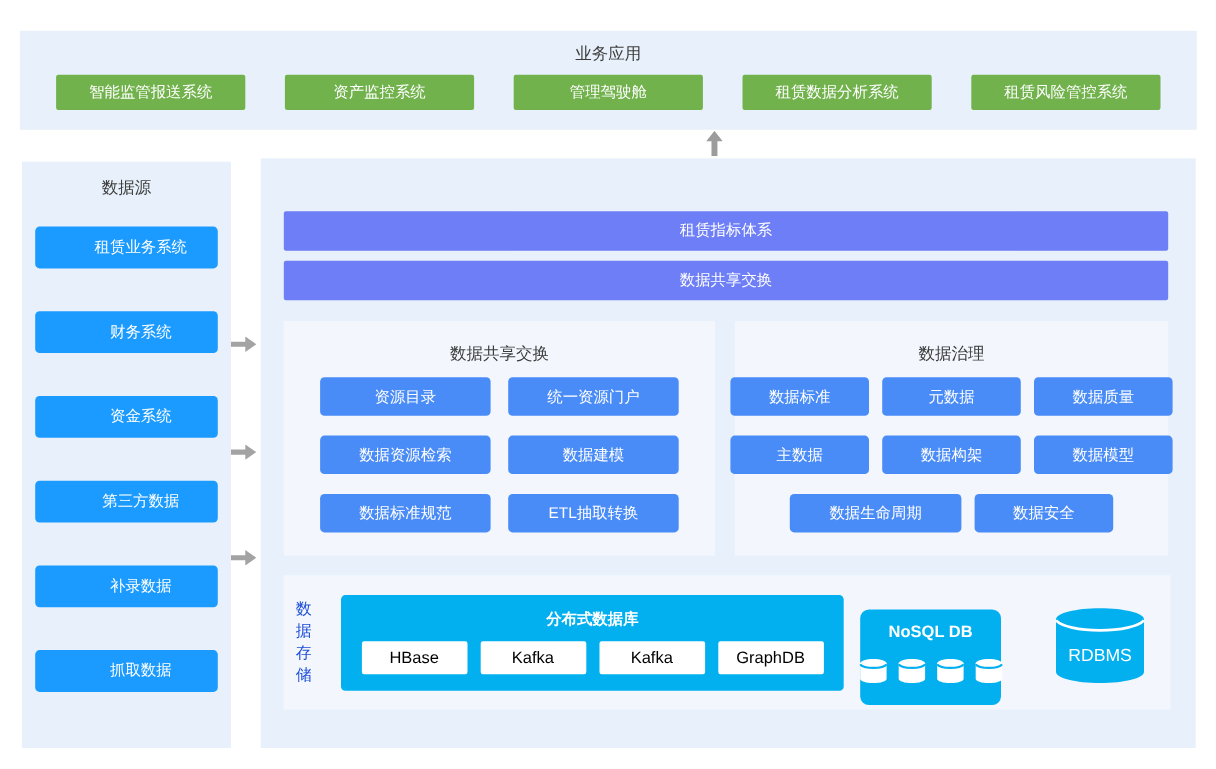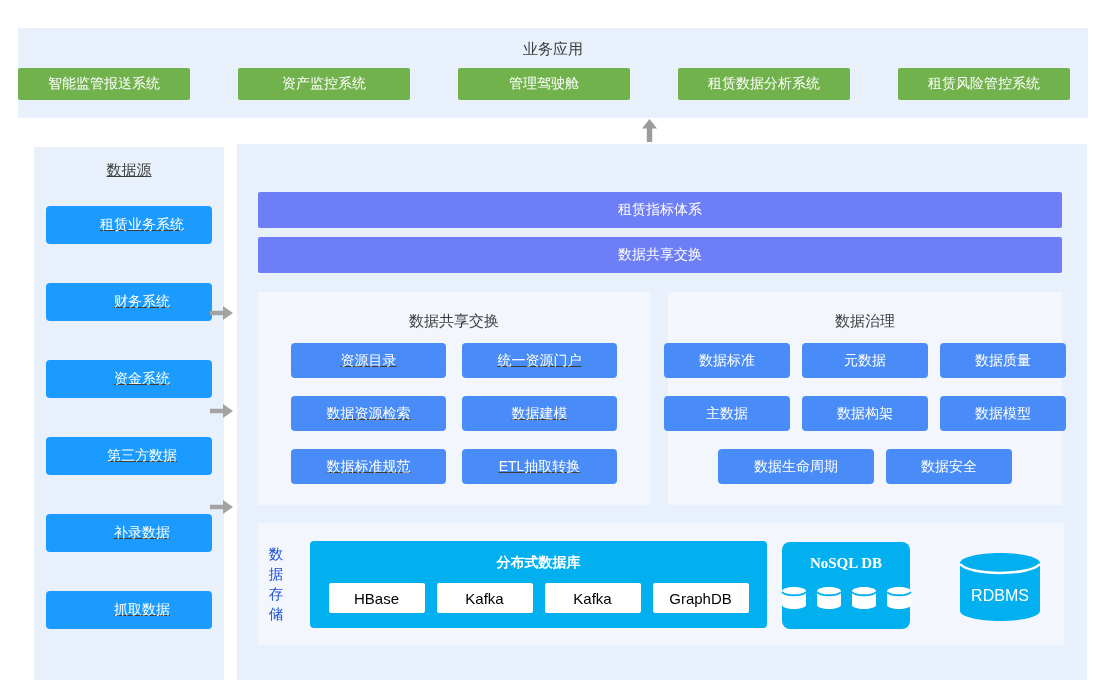--- a/index.html
+++ b/index.html
@@ -6,35 +6,35 @@
   .canvas{
     position:relative;width:1105px;height:699px;background:#ffffff;overflow:hidden;
     font-family:"Liberation Sans",sans-serif;color:#3c3c3c;
   }
   .panel{position:absolute;background:#e8f1fb;}
   h2,h3{margin:0;font-weight:400;}
 
   
   .top-panel{left:18px;top:28px;width:1070px;height:90px;}
   .top-panel .panel-title{margin-top:12px;text-align:center;font-size:15px;}
-  .apps-row{position:absolute;left:0;right:0;top:40px;display:flex;justify-content:flex-start;gap:48px;}
+  .apps-row{position:absolute;left:0;right:0;top:40px;display:flex;justify-content:center;gap:36px;}
   .app-btn{
     width:172px;height:32px;background:#71b24c;border-radius:2px;color:#fff;
     font-size:14px;display:flex;align-items:center;justify-content:center;
   }
 
   
   .up-arrow{position:absolute;left:642px;top:119px;line-height:0;}
   .flow-arrow{position:absolute;left:210px;line-height:0;}
   .flow-arrow-1{top:306px;}
   .flow-arrow-2{top:404px;}
   .flow-arrow-3{top:500px;}
 
   
-  .sidebar{left:34px;top:147px;width:190px;height:533px;display:flex;flex-direction:column;align-items:center;text-decoration:underline;}
+  .sidebar{left:20px;top:147px;width:190px;height:533px;display:flex;flex-direction:column;align-items:center;}
   .sidebar .panel-title{margin-top:14px;font-size:15px;}
   .src-btn{
     width:140px;height:38px;background:#1b9bff;border-radius:4px;color:#fff;font-size:14px;
     display:flex;align-items:center;justify-content:center;flex:none;margin-top:39px;padding-left:26px;
   }
   .src-btn:first-of-type{margin-top:26px;}
 
   
   .main-panel{left:237px;top:144px;width:850px;height:536px;}
   .main-panel > .panel-title{margin-top:14px;text-align:center;font-size:15px;}
@@ -47,41 +47,41 @@
 
   .sub-panel{position:absolute;background:#f3f7fd;}
   .share-panel{left:21px;top:148px;width:392px;height:213px;}
   .gov-panel{left:431px;top:148px;width:394px;height:213px;}
   .sub-panel h3{margin-top:20px;text-align:center;font-size:15px;font-weight:400;}
 
   .module-btn{
     height:35px;background:#4a8cf7;border-radius:4px;color:#fff;font-size:14px;
     display:flex;align-items:center;justify-content:center;flex:none;
   }
-  .share-grid{margin-top:12px;display:flex;flex-wrap:wrap;justify-content:center;column-gap:16px;row-gap:18px;text-decoration:underline;}
+  .share-grid{margin-top:12px;display:flex;flex-wrap:wrap;justify-content:center;column-gap:16px;row-gap:18px;}
   .share-grid .module-btn{width:155px;}
   .gov-row{display:flex;justify-content:center;gap:12px;margin-top:18px;}
   .gov-row-1{margin-top:12px;}
   .gov-btn{width:126px;}
   .gov-btn-wide{width:156px;}
 
   
   .storage-panel{left:21px;top:379px;width:806px;height:122px;}
   .vertical-label{
     position:absolute;left:9px;top:21px;width:18px;text-align:center;
     font-size:14.5px;line-height:20px;word-break:break-all;color:#1d4ed8;
   }
   .distributed-box{position:absolute;left:52px;top:18px;width:457px;height:87px;background:#03b0ef;border-radius:4px;}
   .box-title{margin-top:12px;text-align:center;color:#fff;font-size:14px;font-weight:bold;line-height:18px;}
   .engine-row{display:flex;justify-content:center;gap:12px;margin-top:12px;}
   .engine-btn{
     width:96px;height:30px;background:#fff;border-radius:2px;color:#000000;font-size:15px;font-weight:normal;
     display:flex;align-items:center;justify-content:center;
   }
-  .nosql-box{position:absolute;left:524px;top:19px;width:128px;height:87px;background:#03b0ef;border-radius:8px;font-family:Liberation Serif, serif;}
+  .nosql-box{position:absolute;left:524px;top:31px;width:128px;height:87px;background:#03b0ef;border-radius:8px;}
   .nosql-box .box-title{font-size:15px;}
   .cyl-row{display:flex;justify-content:center;gap:7px;margin-top:14px;line-height:0;}
   .rdbms{position:absolute;left:699px;top:27px;width:86px;height:74px;line-height:0;}
 </style>
 </head>
 <body>
 
 <div class="canvas">
 
   <section class="panel top-panel">

